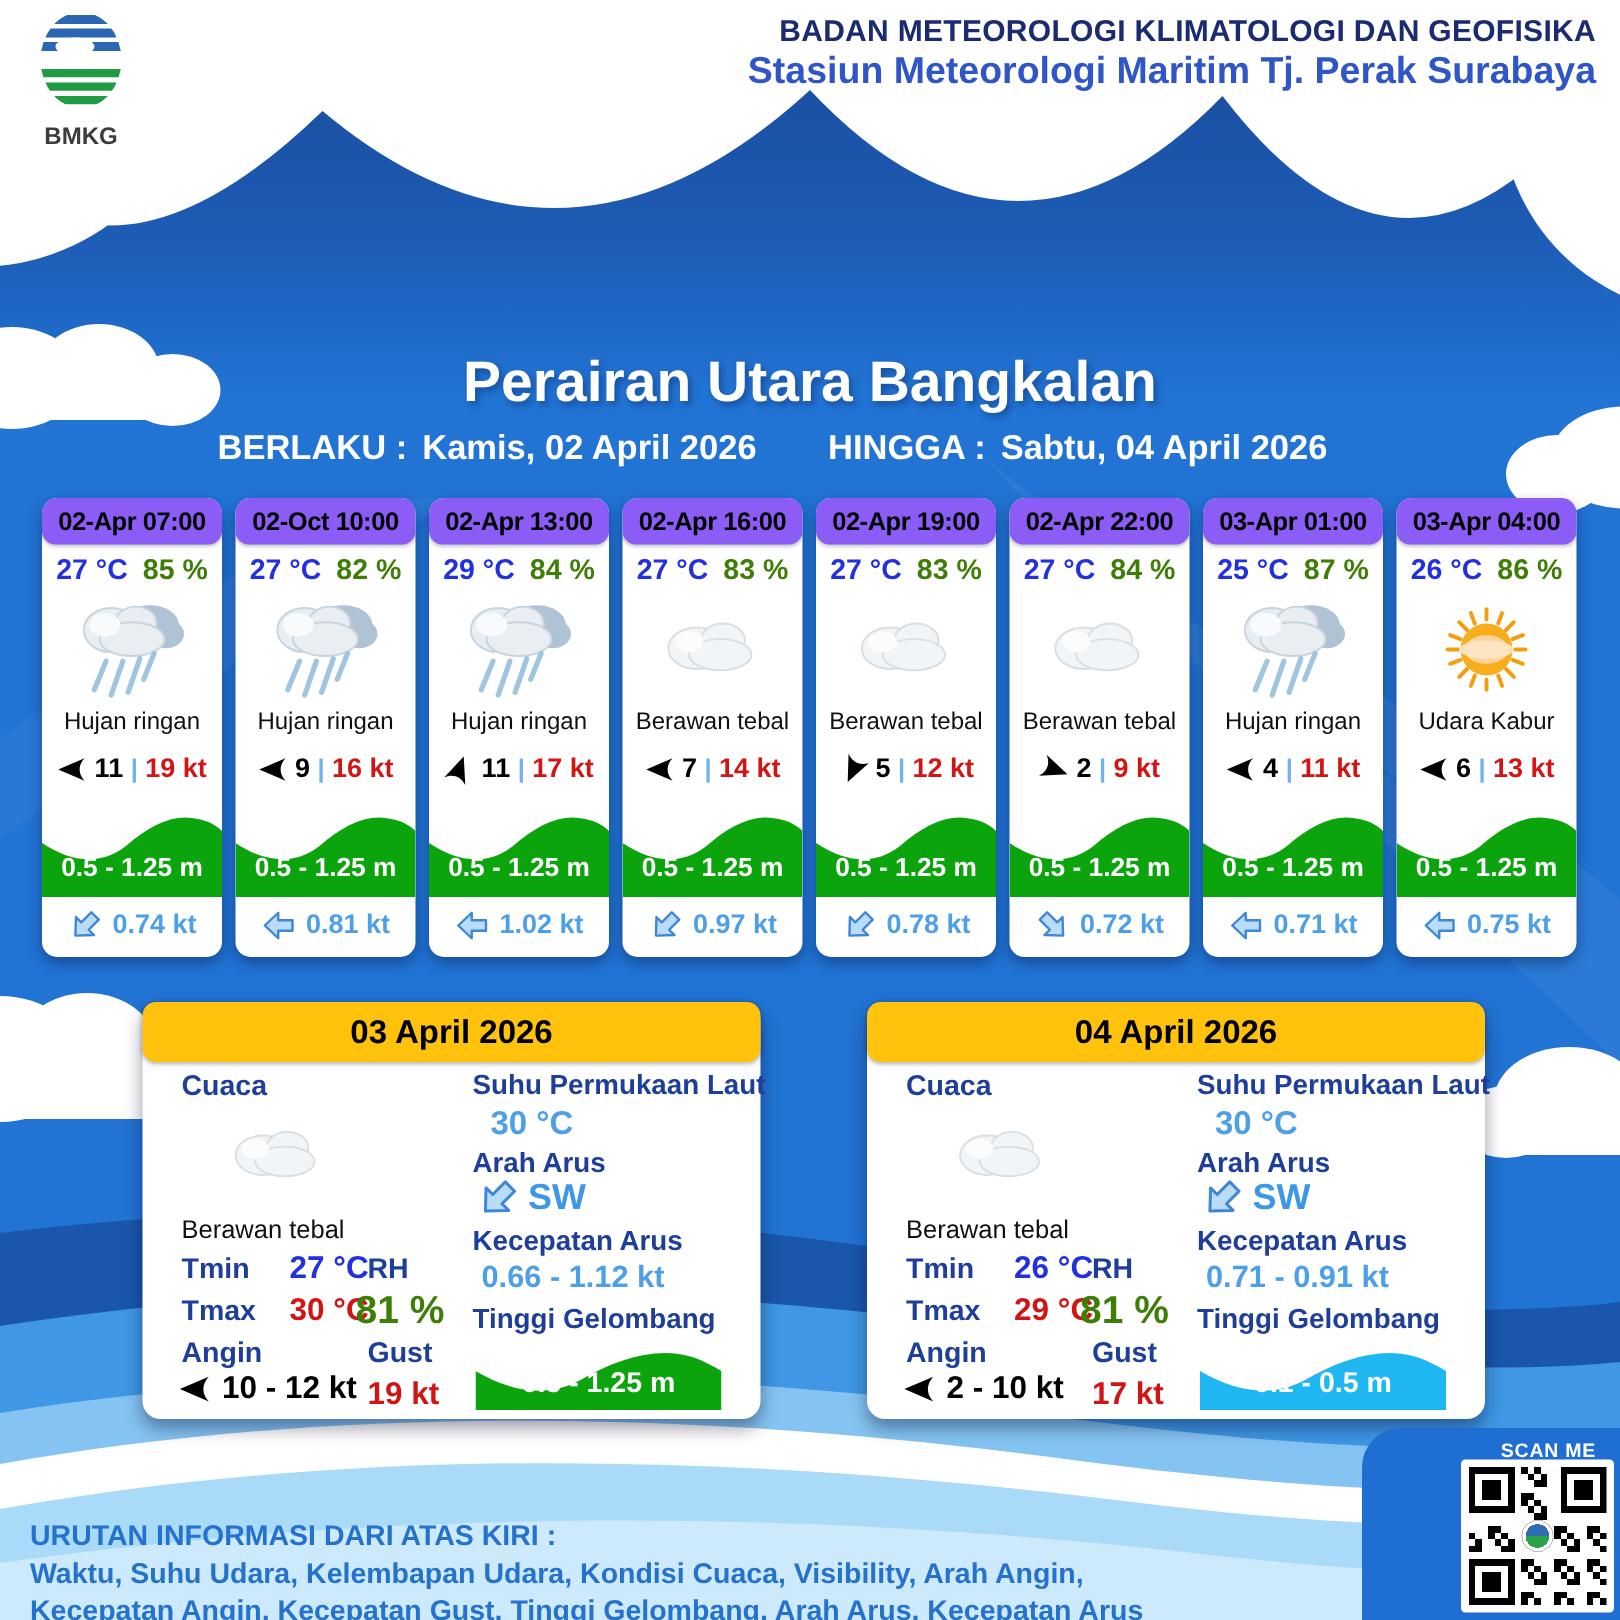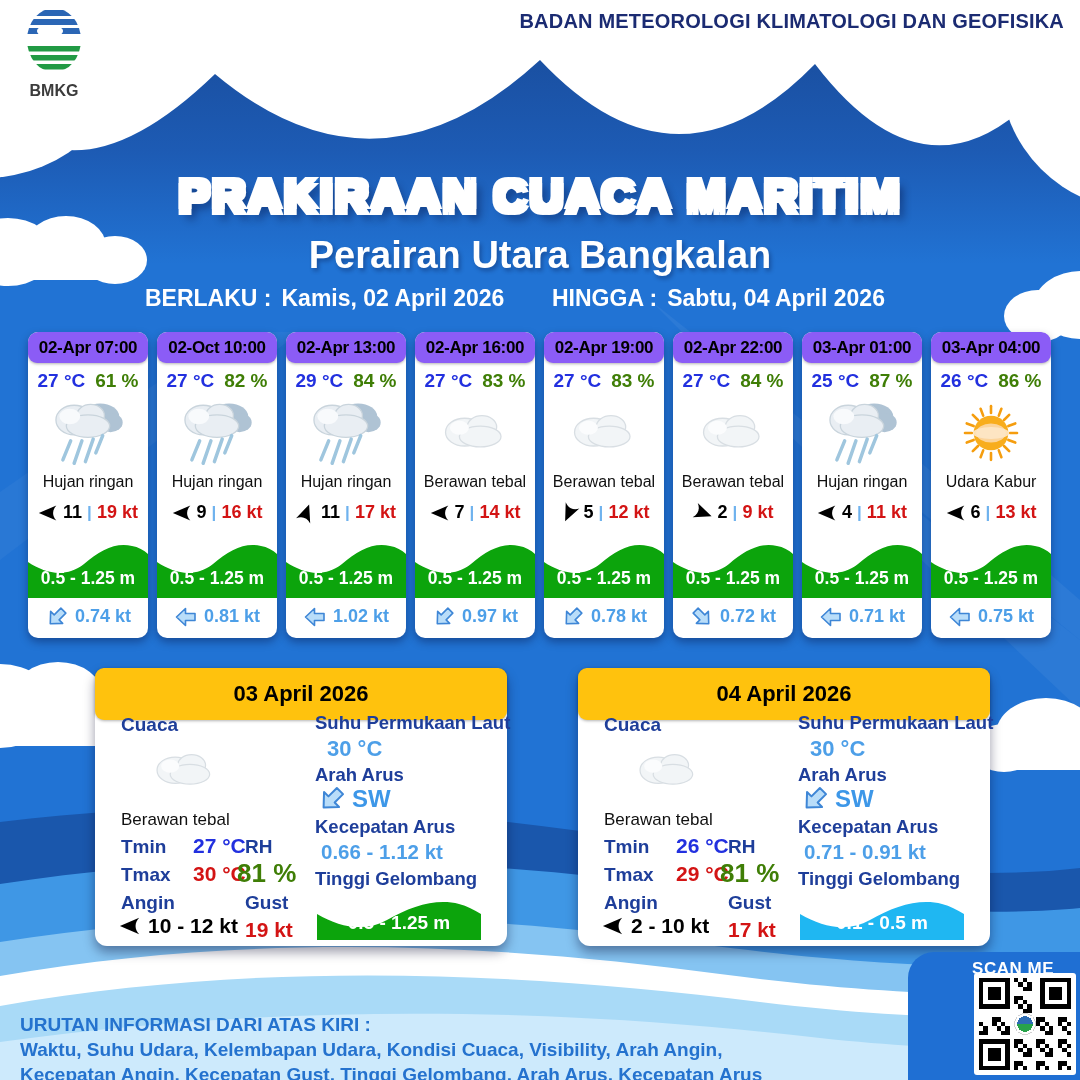--- a/index.html
+++ b/index.html
@@ -46,21 +46,21 @@
   .wave-label{position:absolute;left:0;right:0;bottom:9px;text-align:center;color:#fff;
          font-weight:bold;font-size:17.5px;}
   .tcard-current{height:37px;display:flex;align-items:center;justify-content:center;gap:6px;
          font-weight:bold;font-size:18px;color:#4D9FE8;padding-bottom:3px;}
   .cur-arrow{width:24px;height:24px;display:block;flex:none;}
 
   
   .dcard{position:absolute;top:668px;width:412px;height:278px;background:#fff;border-radius:12px;
          box-shadow:0 6px 12px rgba(0,0,40,.4);z-index:2;}
   .dcard:nth-child(1){left:95px;} .dcard:nth-child(2){left:578px;}
-  .dhead{position:absolute;left:0;right:0;top:0;height:52px;background:#FFC20D;border-radius:9px;
+  .dhead{position:absolute;left:0;right:0;top:0;height:40px;background:#FFC20D;border-radius:9px;
          display:flex;align-items:center;justify-content:center;font-size:22px;font-weight:bold;color:#000;
          box-shadow:0 1px 3px rgba(0,0,0,.3);}
   .dfld{position:absolute;white-space:nowrap;}
   .dlabel{color:#1E3E9A;font-weight:bold;font-size:19px;}
   .dlabel.sm{font-size:18.5px;}
   .dval-blue{color:#2230DF;font-weight:bold;font-size:21px;}
   .dval-red{color:#D31414;font-weight:bold;font-size:21px;}
   .dval-green{color:#3F7E06;font-weight:bold;font-size:26px;}
   .dval-lblue{color:#4D9FE8;font-weight:bold;font-size:21px;}
   .dcond{color:#101010;font-size:17px;}
@@ -71,21 +71,21 @@
   .dwave{position:absolute;left:222px;top:222px;width:164px;height:50px;}
   .dwave svg{position:absolute;inset:0;width:100%;height:100%;display:block;}
   .dwave span{position:absolute;left:0;right:0;bottom:6px;text-align:center;color:#fff;
          font-weight:bold;font-size:19px;}
 
   
   .footer-info{position:absolute;left:20px;top:1012px;z-index:2;color:#2472CE;font-size:19px;
          font-weight:bold;line-height:25px;}
   .qr-panel{position:absolute;left:908px;top:952px;width:172px;height:128px;background:#1F6FD3;
          border-radius:26px 0 0 0;z-index:2;}
-  .scanme{position:absolute;right:26px;top:7px;color:#fff;font-size:17px;font-weight:bold;letter-spacing:.5px;}
+  .scanme{position:absolute;right:16px;top:7px;color:#fff;font-size:13px;font-weight:bold;letter-spacing:.5px;}
   .qr{position:absolute;left:66px;top:21px;width:102px;height:102px;background:#fff;border-radius:3px;
          padding:5px;box-sizing:border-box;}
   .qr svg{width:100%;height:100%;display:block;}
 </style>
 </head>
 <body>
 
 <div class="canvas">
 
   <svg class="bg" width="1080" height="1080" viewBox="0 0 1080 1080">
@@ -148,37 +148,37 @@
         <rect x="0" y="60" width="70" height="5.5" fill="#219A44"></rect>
         <rect x="0" y="68" width="70" height="5.5" fill="#219A44"></rect>
         <polygon points="12,42 34,26 56,42" fill="#ffffff"></polygon>
         <ellipse cx="30" cy="27" rx="13" ry="6" fill="#ffffff"></ellipse>
       </g>
       <text x="34" y="92" text-anchor="middle" font-size="16" font-weight="bold" fill="#3C3C3C" font-family="Liberation Sans, sans-serif">BMKG</text>
     </svg>
   </div>
   <div class="org-head">
     <div class="org-line1">BADAN METEOROLOGI KLIMATOLOGI DAN GEOFISIKA</div>
+    <div class="org-line2">Stasiun Meteorologi Maritim Tj. Perak Surabaya</div>
   </div>
 
-  <div class="main-title">PRAKIRAAN CUACA MARITIM</div>
   <div class="sub-title">Perairan Utara Bangkalan</div>
   <div class="valid-row" id="valid-from">
     <span class="lbl">BERLAKU :</span><span class="val">Kamis, 02 April 2026</span>
   </div>
   <div class="valid-row" id="valid-to">
     <span class="lbl">HINGGA :</span><span class="val">Sabtu, 04 April 2026</span>
   </div>
 
   <div class="hourly-row">
       <div class="tcard">
       <div class="tcard-head">02-Apr 07:00</div>
       <div class="tcard-temps">
         <span class="temp">27 °C</span>
-        <span class="rh">61 %</span>
+        <span class="rh">85 %</span>
       </div>
       <div class="tcard-icon">
         <svg width="88" height="78" viewBox="0 0 100 90">
           <ellipse cx="64" cy="26" rx="22" ry="15" fill="#AFC3D4"></ellipse>
           <ellipse cx="76" cy="33" rx="14" ry="11" fill="#AFC3D4"></ellipse>
           <g fill="#E9EEF3" stroke="#C9D4DC" stroke-width="1.5">
             <ellipse cx="34" cy="30" rx="21" ry="17"></ellipse>
             <ellipse cx="53" cy="25" rx="16" ry="13"></ellipse>
             <ellipse cx="50" cy="37" rx="25" ry="13"></ellipse>
           </g>

